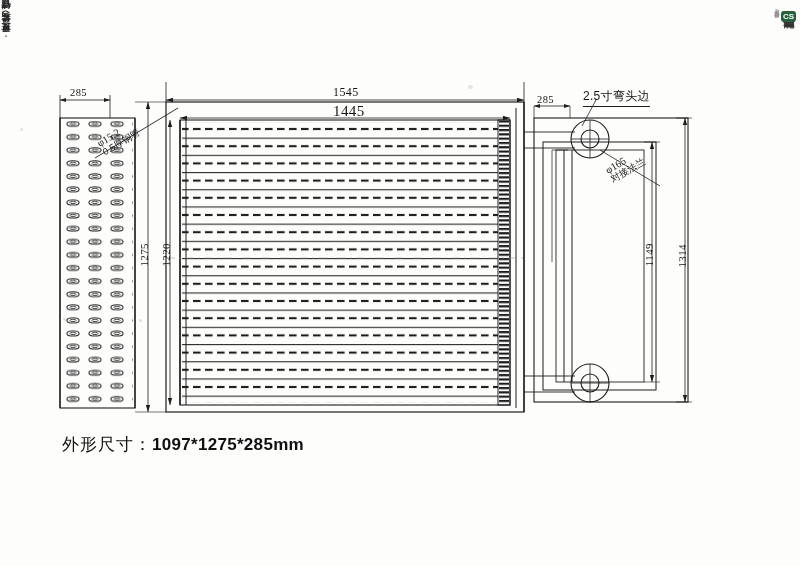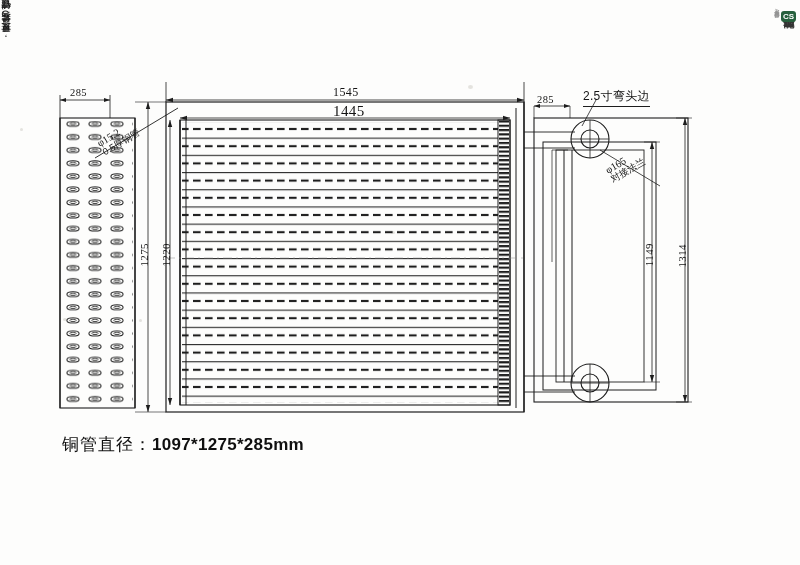--- a/index.html
+++ b/index.html
@@ -270,21 +270,21 @@
     <div class="cn-v" style="left:548px;top:192px;font-family:'Liberation Serif',serif;font-size:10px;">D75</div>
 
     <div class="cn-v" style="left:560px;top:182px;">2.5寸镀锌管</div>
 
     <div class="cn-v" style="left:655px;top:230px;">重要尺寸，安装尺寸</div>
 
   </div>
 
   <div id="spec-block">
     <div class="spec-line">
-      <span class="spec-label">铜管直径：</span><span class="spec-value">1097*1275*285mm</span>
+      <span class="spec-label">外形尺寸：</span><span class="spec-value">1097*1275*285mm</span>
     </div>
   </div>
 
   <div id="watermark">
     <div class="wm-col">
       <div id="wm-brand">扫描全能王</div>
       <div id="wm-badge">CS</div>
     </div>
     <div id="wm-sub">千万人都在用的扫描App</div>
   </div>

